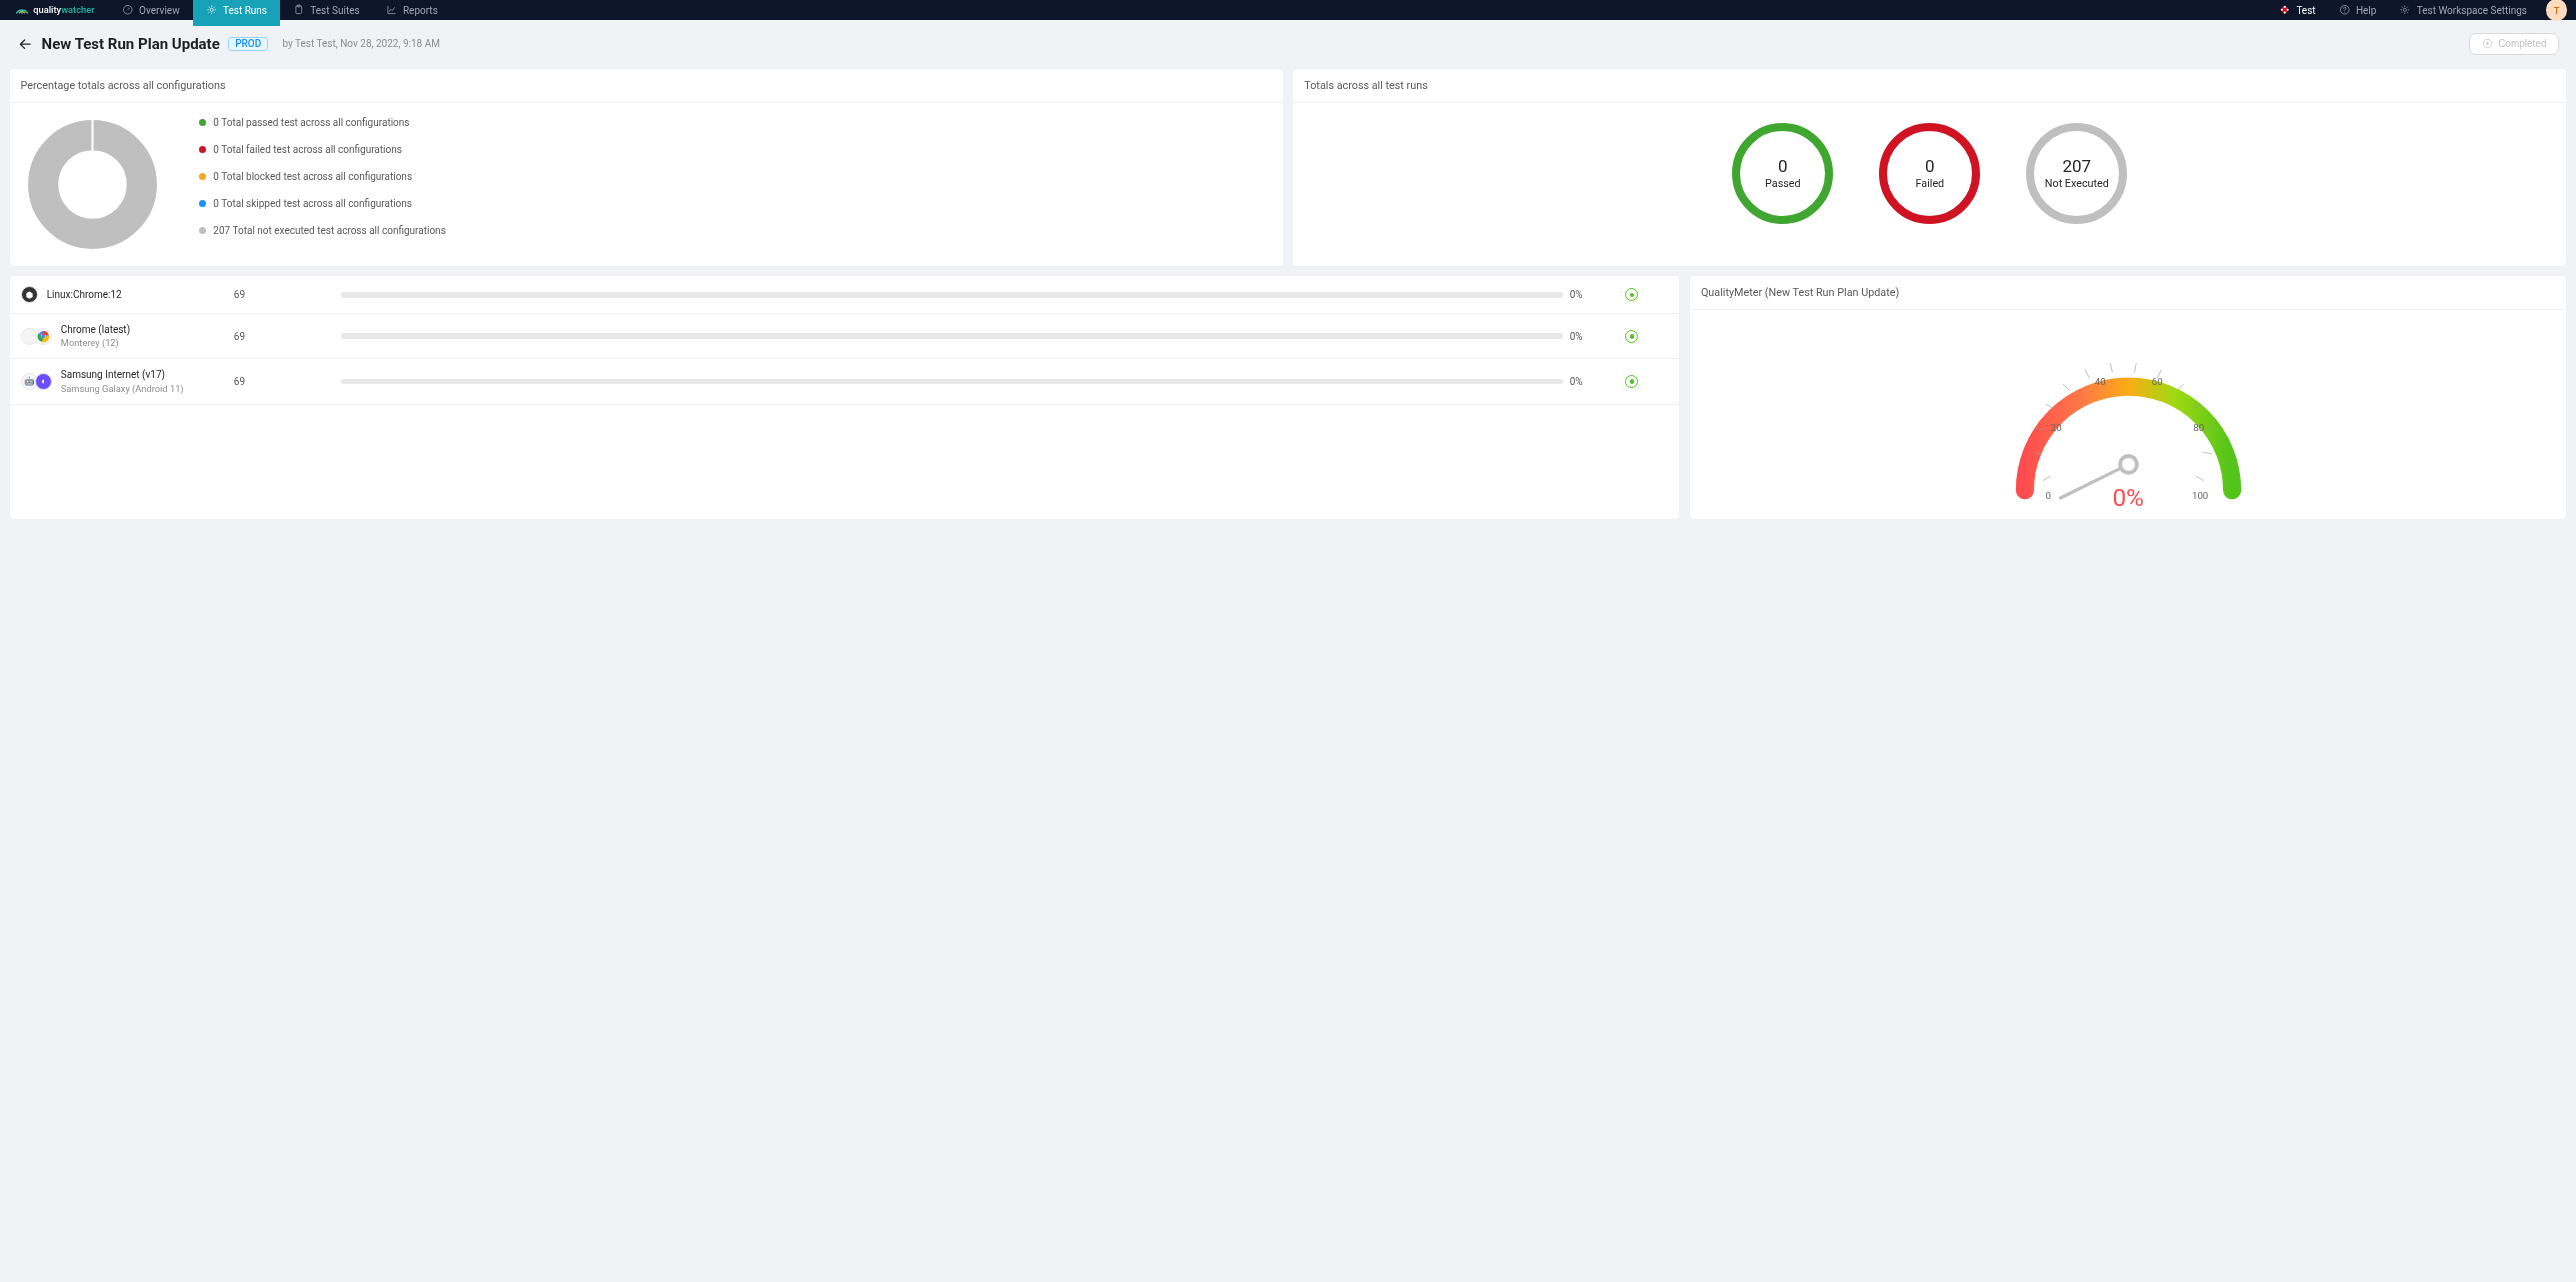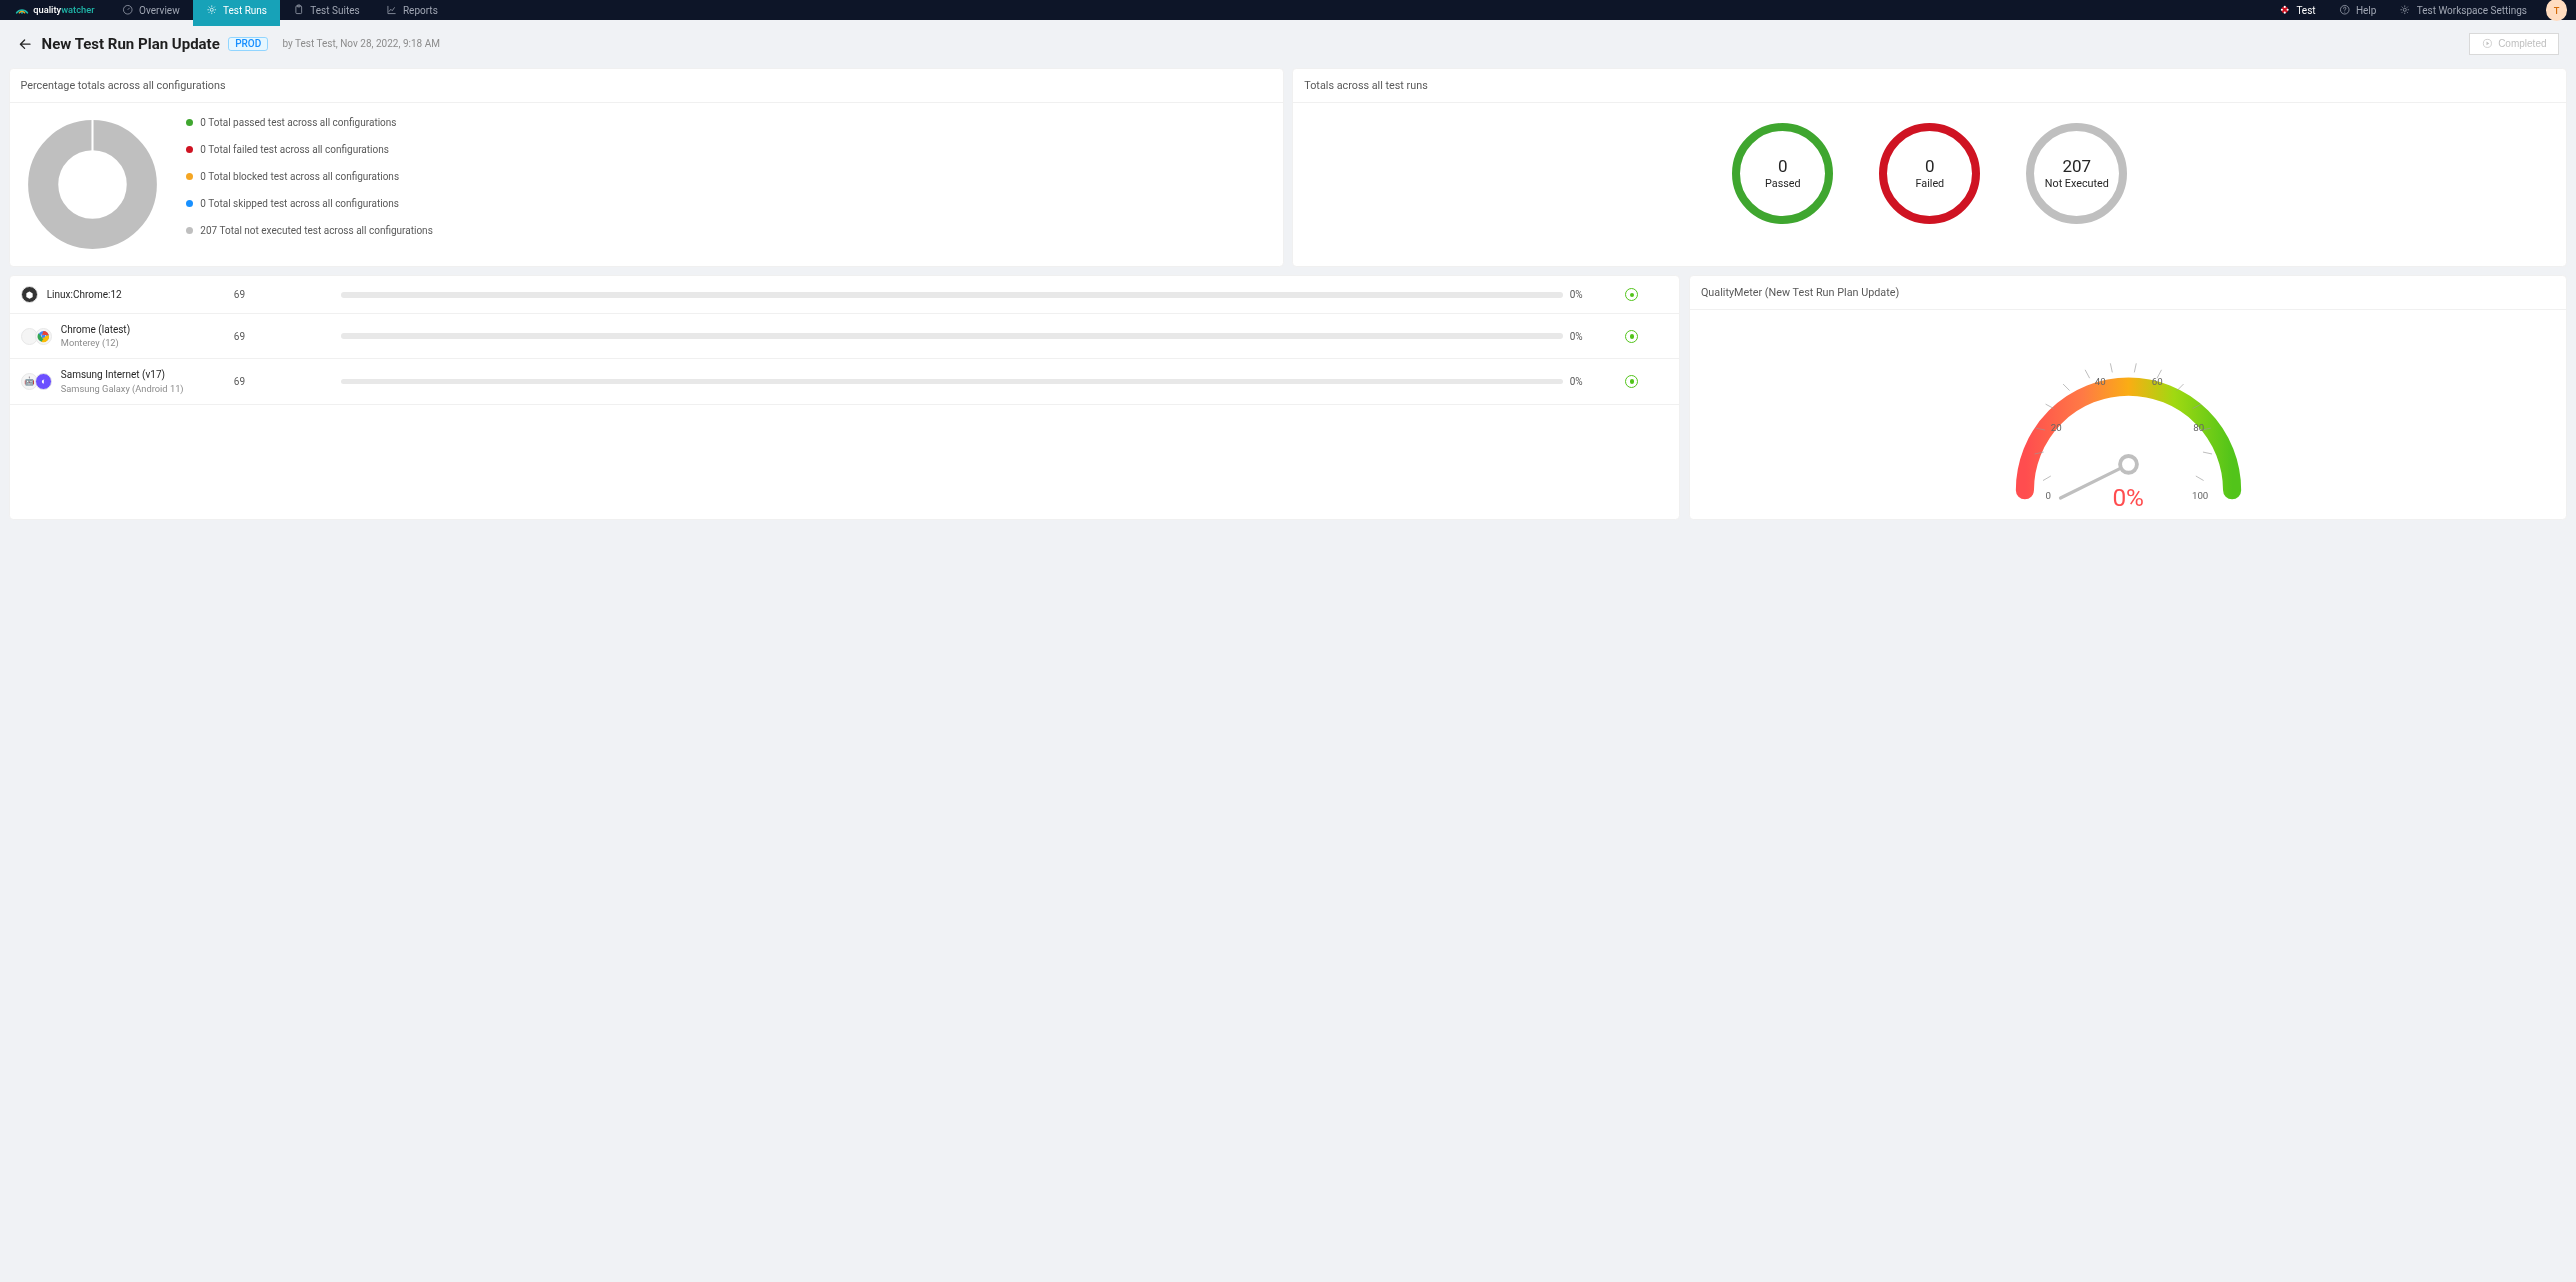--- a/index.html
+++ b/index.html
@@ -97,21 +97,21 @@
   color: #8c8c8c;
   font-size: 10px;
   margin-left: 5.8px;
 }
 .completed-btn {
   margin-left: auto;
   border: 0.7px solid #d9d9d9;
   background: #fff;
   color: #bfbfbf;
   padding: 4.3px 11.5px;
-  border-radius: 0;
+  border-radius: 7px;
   display: flex;
   align-items: center;
   gap: 5.8px;
   cursor: not-allowed;
   font-size: 10px;
 }
 
 
 .cards-row {
   display: flex;
@@ -132,21 +132,21 @@
 .card-body {
   padding: 13px 14.4px;
 }
 
 .card-percent { flex: 1 1 49%; }
 .card-totals { flex: 1 1 49%; }
 
 .donut-wrap {
   display: flex;
   align-items: flex-start;
-  gap: 25px;
+  gap: 38px;
 }
 .donut { width: 137px; height: 137px; flex-shrink: 0; }
 .legend {
   display: flex;
   flex-direction: column;
   gap: 16px;
   padding-top: 1.4px;
 }
 .legend-row {
   display: flex;

